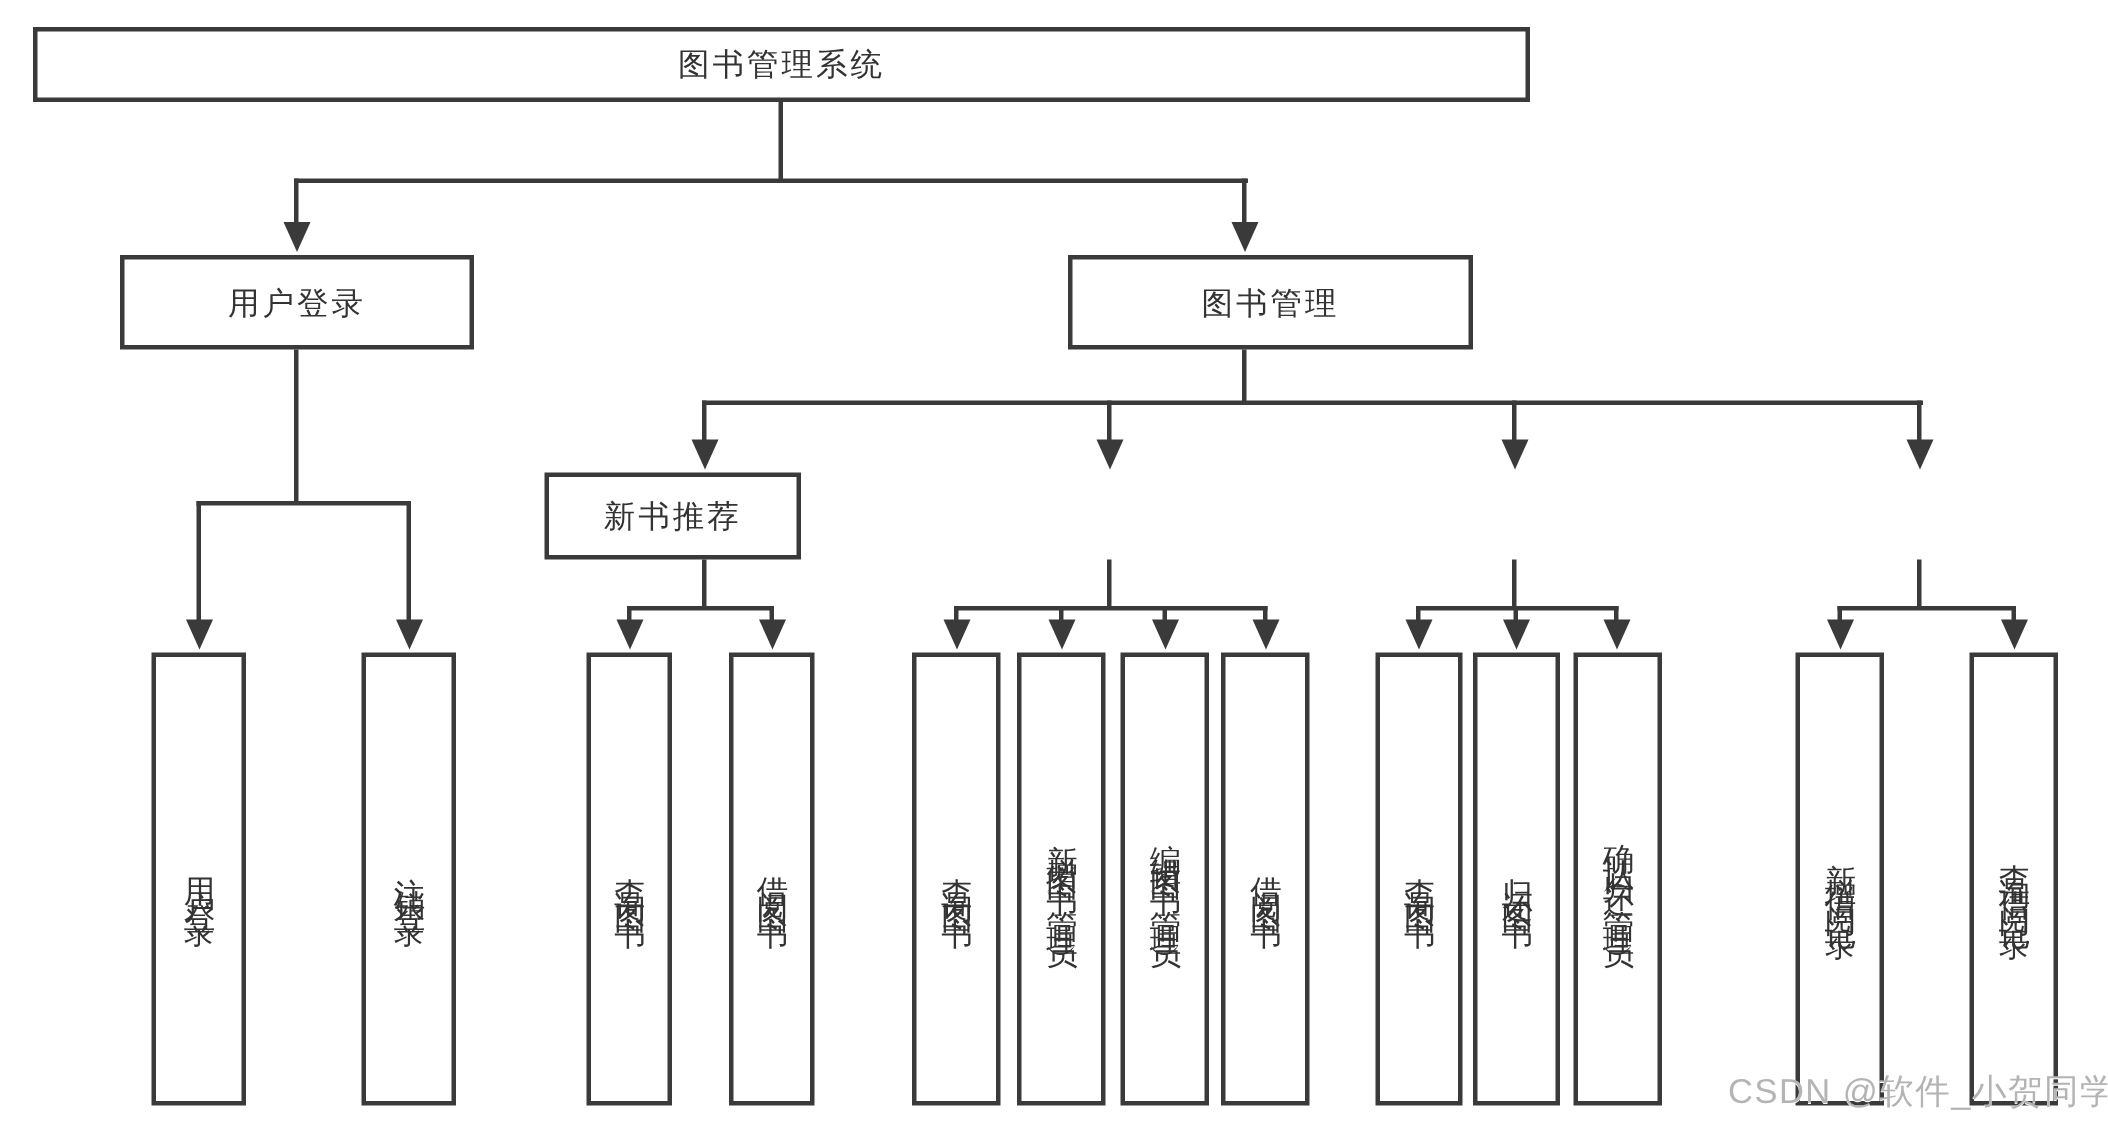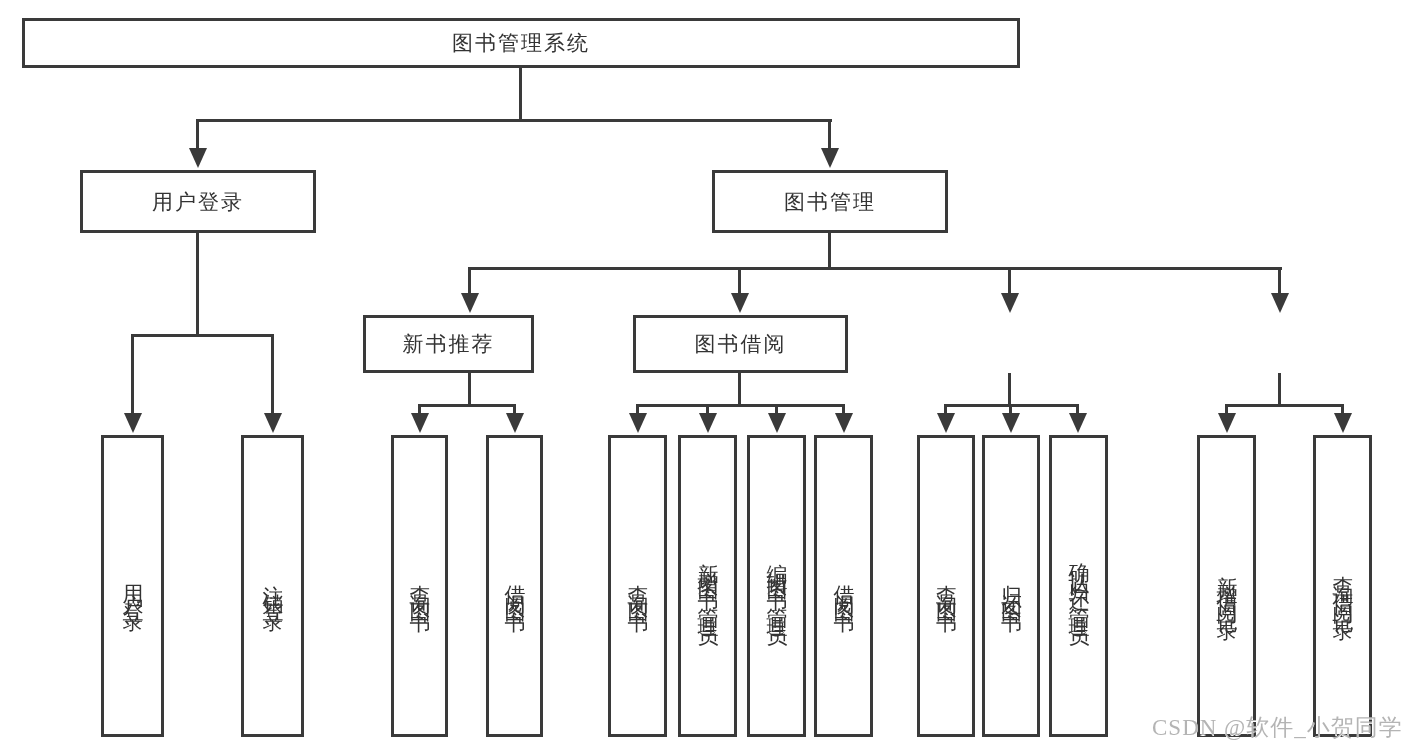--- a/index.html
+++ b/index.html
@@ -1,20 +1,20 @@
 <!DOCTYPE html>
 <html><head>
 <meta charset="utf-8">
 <style>
   html,body{margin:0;padding:0;background:#ffffff;}
   .canvas{
     position:relative;
     width:1405px;height:747px;
     background:#ffffff;
-    font-family:Liberation Serif, serif;
+    font-family:Liberation Sans, sans-serif;
     overflow:hidden;
   }
   .box{
     position:absolute;
     box-sizing:border-box;
     border:3px solid #3a3a3a;
     background:#ffffff;
     display:flex;
     align-items:center;
     justify-content:center;
@@ -64,21 +64,21 @@
   <div class="line" style="left:519px;top:68px;width:3px;height:54px"></div>
   <div class="line" style="left:196px;top:119px;width:636px;height:3px"></div>
   <div class="line" style="left:196px;top:119px;width:3px;height:31px"></div>
   <div class="arrow" style="left:189px;top:148px"></div>
   <div class="line" style="left:828px;top:119px;width:3px;height:31px"></div>
   <div class="arrow" style="left:821px;top:148px"></div>
 
   <div class="box" style="left:80px;top:170px;width:236px;height:63px">
     <span>用户登录</span>
   </div>
-  <div class="box" style="left:712px;top:170px;width:236px;height:63px">
+  <div class="box" style="left:712px;top:170px;width:270px;height:63px">
     <span>图书管理</span>
   </div>
 
   <div class="line" style="left:196px;top:233px;width:3px;height:103px"></div>
   <div class="line" style="left:131px;top:334px;width:143px;height:3px"></div>
   <div class="line" style="left:131px;top:334px;width:3px;height:81px"></div>
   <div class="arrow" style="left:124px;top:413px"></div>
   <div class="line" style="left:271px;top:334px;width:3px;height:81px"></div>
   <div class="arrow" style="left:264px;top:413px"></div>
 
@@ -88,23 +88,20 @@
   <div class="arrow" style="left:461px;top:293px"></div>
   <div class="line" style="left:738px;top:267px;width:3px;height:28px"></div>
   <div class="arrow" style="left:731px;top:293px"></div>
   <div class="line" style="left:1008px;top:267px;width:3px;height:28px"></div>
   <div class="arrow" style="left:1001px;top:293px"></div>
   <div class="line" style="left:1278px;top:267px;width:3px;height:28px"></div>
   <div class="arrow" style="left:1271px;top:293px"></div>
 
   <div class="box" style="left:363px;top:315px;width:171px;height:58px">
     <span>新书推荐</span>
-  </div>
-  <div class="box" style="left:633px;top:315px;width:215px;height:58px">
-    <span>图书借阅</span>
   </div>
 
   <div class="line" style="left:468px;top:373px;width:3px;height:33px"></div>
   <div class="line" style="left:418px;top:404px;width:98px;height:3px"></div>
   <div class="line" style="left:418px;top:404px;width:3px;height:11px"></div>
   <div class="arrow" style="left:411px;top:413px"></div>
   <div class="line" style="left:513px;top:404px;width:3px;height:11px"></div>
   <div class="arrow" style="left:506px;top:413px"></div>
 
   <div class="line" style="left:738px;top:373px;width:3px;height:33px"></div>

